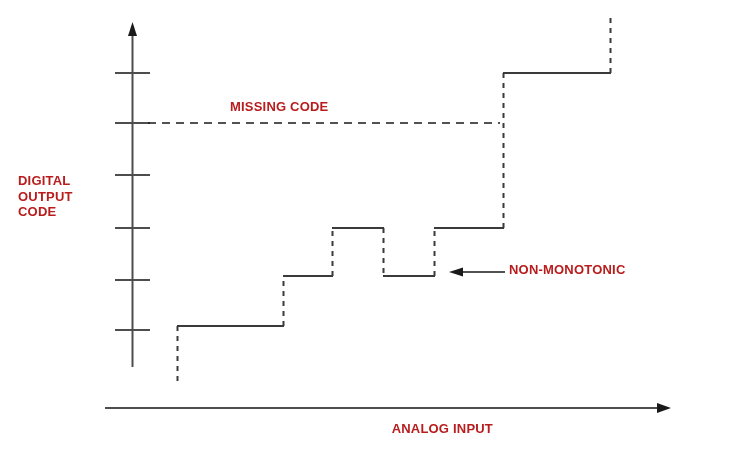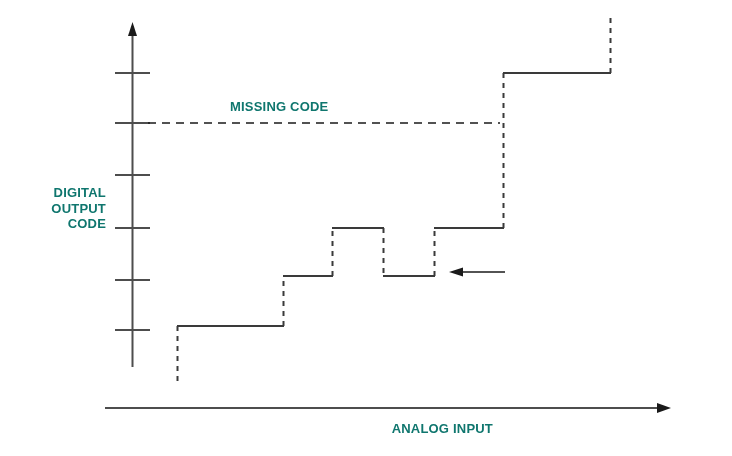--- a/index.html
+++ b/index.html
@@ -19,31 +19,30 @@
     position: absolute;
     left: 0;
     top: 0;
     width: 732px;
     height: 456px;
   }
   .axis-label {
     position: absolute;
     font-weight: bold;
     font-size: 13px;
-    color: #0f766e;
+    color: #b91c1c;
     letter-spacing: 0.2px;
     white-space: pre;
     line-height: 15.5px;
   }
   #y-axis-label {
     left: 18px;
     top: 173px;
     width: 88px;
-    text-align: right;
-    margin-top: 12px;
+    text-align: left;
   }
   #x-axis-label {
     left: 273px;
     top: 421px;
     width: 220px;
     text-align: right;
   }
   #missing-code-label {
     left: 230px;
     top: 99px;
@@ -105,14 +104,15 @@
   </svg>
 
   <div class="axis-label" id="y-axis-label">DIGITAL
 OUTPUT
 CODE</div>
 
   <div class="axis-label" id="x-axis-label">ANALOG INPUT</div>
 
   <div class="axis-label" id="missing-code-label">MISSING CODE</div>
 
+  <div class="axis-label" id="non-monotonic-label">NON-MONOTONIC</div>
 
 </div>
 
 </body></html>

